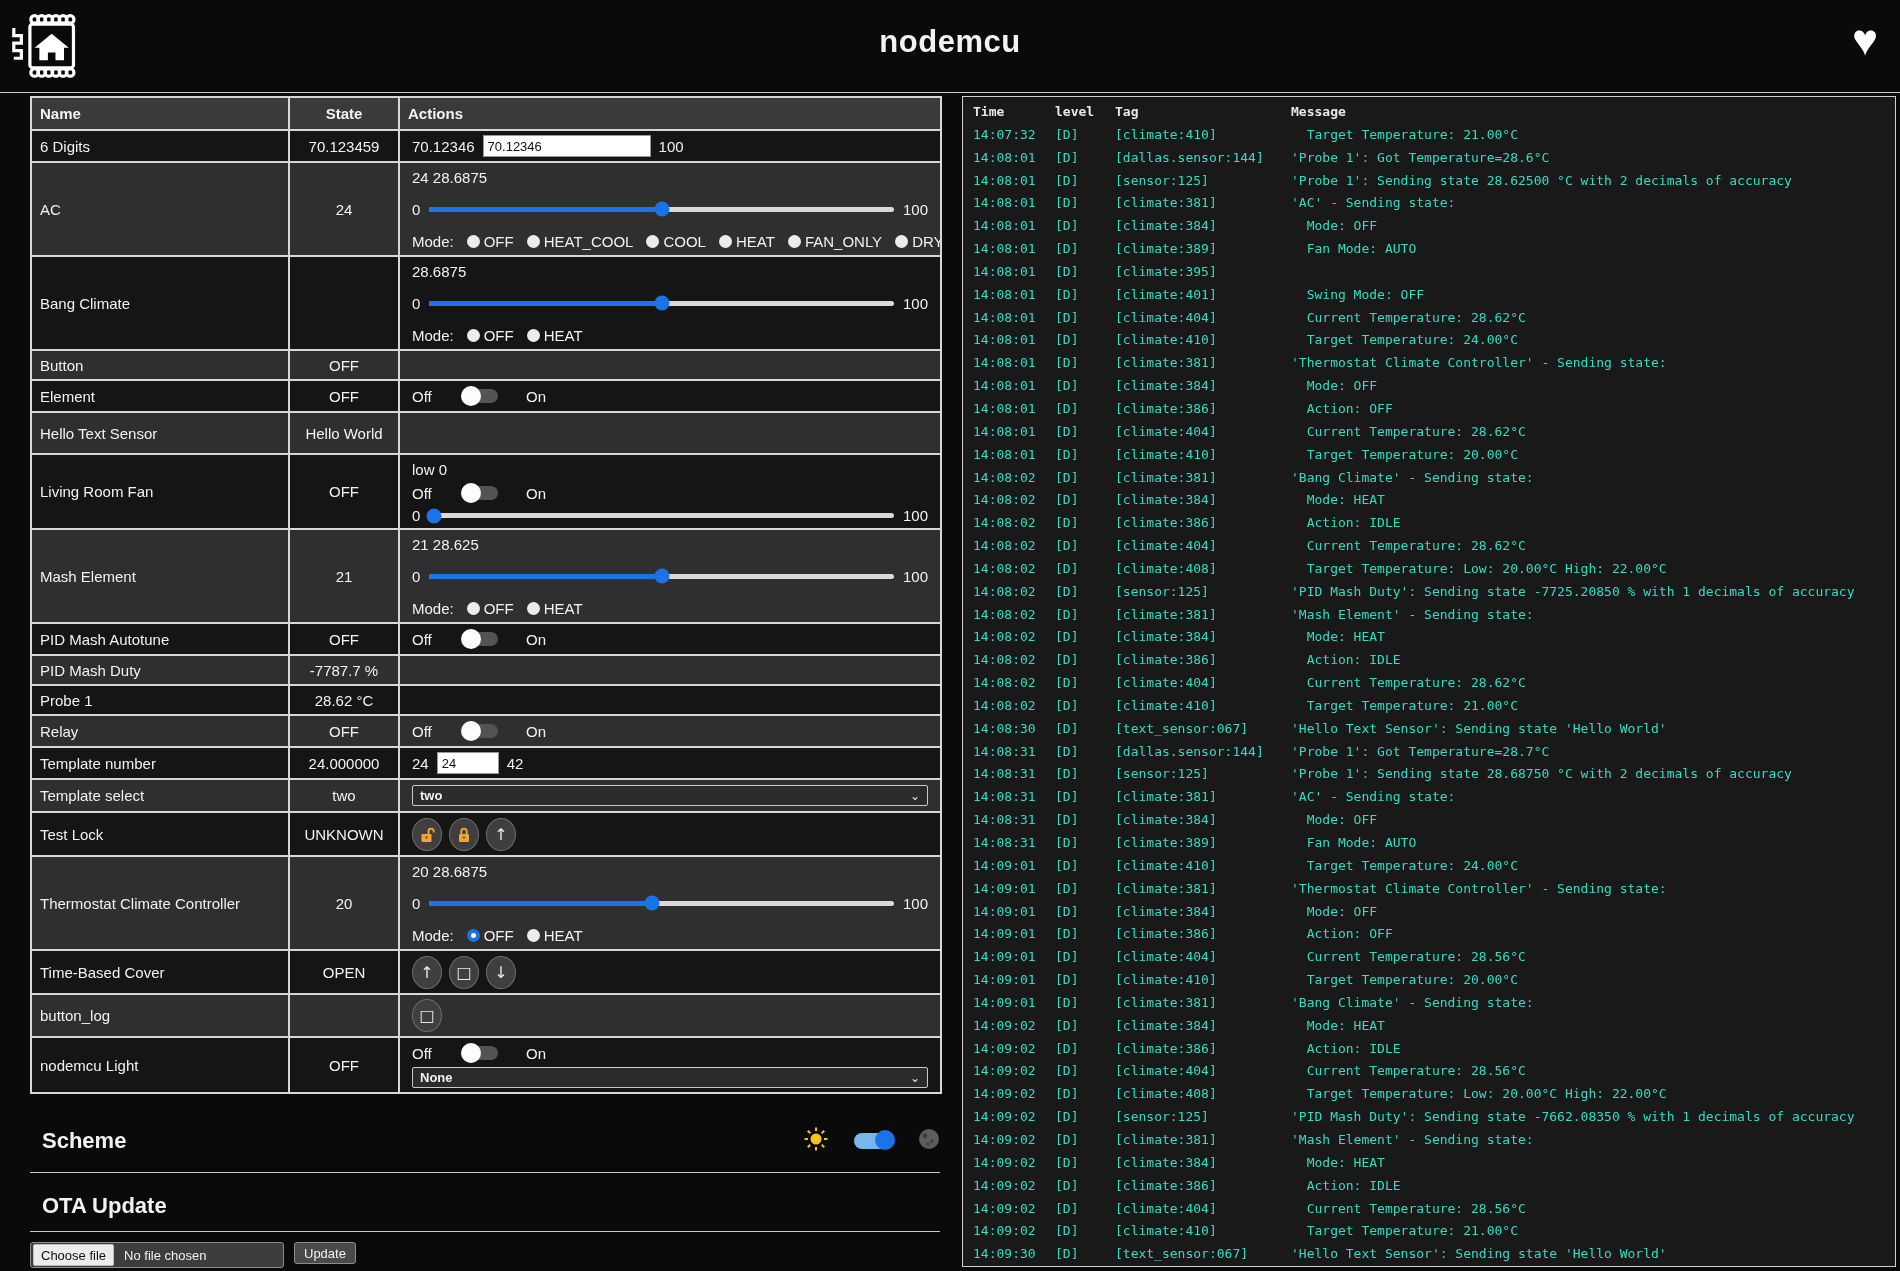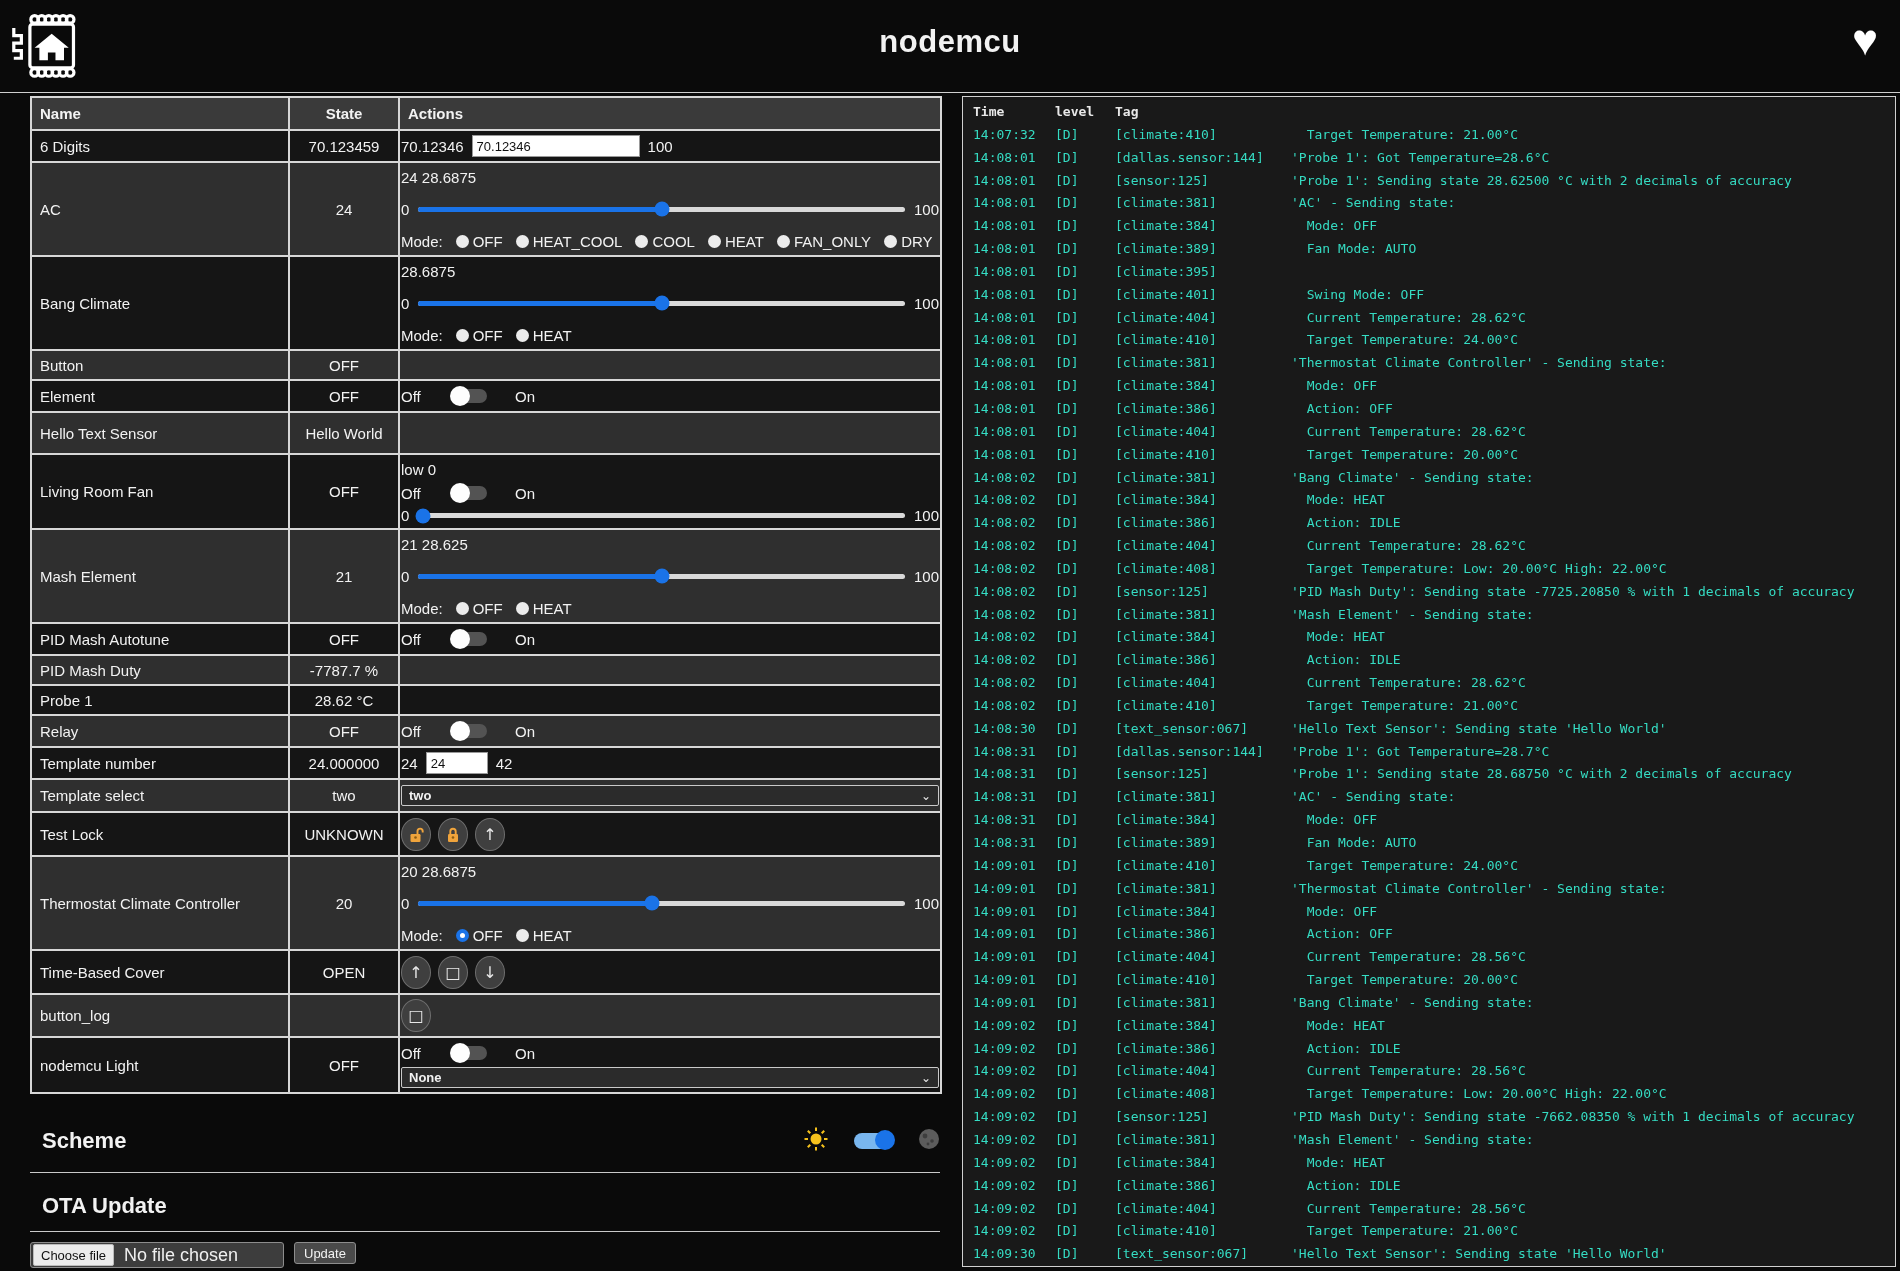--- a/index.html
+++ b/index.html
@@ -15,21 +15,21 @@
   
   .left-col{position:absolute;left:30px;top:96px;width:910px;}
   table.entities{border-collapse:collapse;width:910px;table-layout:fixed;}
   .entities th,.entities td{border:2px solid #d7d7d7;font-size:15px;padding:2px 8px;overflow:hidden;}
   .entities thead th{background:#3a3a3a;font-weight:700;height:27px;}
   .entities th.c-name,.entities th.c-act{text-align:left;}
   .entities th.c-state{text-align:center;}
   .entities tr.odd td{background:#151515;}
   .entities tr.even td{background:#2f2f2f;}
   td.state{text-align:center;}
-  td.actions{padding:4px 1px;}
+  td.actions{padding:4px 12px;}
   .vcol{display:flex;flex-direction:column;height:100%;justify-content:space-between;}
   .vcol2{display:flex;flex-direction:column;gap:3px;}
   .row-line{display:flex;align-items:center;gap:8px;min-height:20px;}
   
   .numin{background:#ffffff;color:#111;border:1px solid #999;height:20px;
          font-size:13px;font-family:"Liberation Sans",sans-serif;padding:0 4px;}
   .numin.wide{width:158px;} .numin.narrow{width:52px;}
   
   .sline{display:flex;align-items:center;gap:9px;flex:1;}
   .strack{position:relative;flex:1;height:5px;background:#d9d9d9;border-radius:3px;}
@@ -62,21 +62,21 @@
   .section-head{font-size:22px;font-weight:700;margin:12px;}
   .scheme-row{margin-top:22px;display:flex;align-items:center;}
   .scheme-icons{margin-left:auto;display:flex;align-items:center;gap:26px;}
   .sec-rule{border:none;border-top:1px solid #c9c9c9;margin:6px 0 0 0;}
   .ota{margin-top:20px;}
   .file-row{margin-top:10px;display:flex;align-items:flex-start;gap:10px;}
   .file-ctl{display:flex;align-items:center;gap:10px;background:#3d3d3d;border:1px solid #8d8d8d;
             border-radius:3px;width:252px;height:24px;padding:0;}
   .choose-btn{background:#ececec;color:#111;font-size:13px;height:20px;display:flex;align-items:center;
               padding:0 7px;margin-left:2px;border:1px solid #bbb;border-radius:2px;}
-  .no-file{font-size:18px;color:#f0f0f0;}
+  .no-file{font-size:13px;color:#f0f0f0;}
   .update-btn{background:#4a4a4a;color:#f2f2f2;border:1px solid #8d8d8d;border-radius:3px;
               font-size:13px;height:22px;padding:0 9px;}
   
   .log-panel{position:absolute;left:962px;top:96px;width:934px;height:1171px;background:#191919;
              border:1px solid #d0d0d0;box-sizing:border-box;overflow:hidden;
              font-family:"DejaVu Sans Mono","Liberation Mono",monospace;font-size:13px;
              padding:4px 0 0 10px;}
   .log-row{display:grid;grid-template-columns:82px 60px 176px auto;line-height:22.85px;
            white-space:pre;color:#35dcc3;}
   .log-head{color:#e8e8e8;font-weight:700;}
@@ -509,20 +509,21 @@
       <button class="update-btn">Update</button>
     </div>
   </div>
 </div>
 
 <div class="log-panel">
   <div class="log-row log-head">
     <span>Time</span>
     <span>level</span>
     <span>Tag</span>
+    <span>Message</span>
   </div>
   <div id="log-rows">
       <div class="log-row"><span>14:07:32</span><span>[D]</span><span>[climate:410]</span><span>  Target Temperature: 21.00°C</span></div>
       <div class="log-row"><span>14:08:01</span><span>[D]</span><span>[dallas.sensor:144]</span><span>'Probe 1': Got Temperature=28.6°C</span></div>
       <div class="log-row"><span>14:08:01</span><span>[D]</span><span>[sensor:125]</span><span>'Probe 1': Sending state 28.62500 °C with 2 decimals of accuracy</span></div>
       <div class="log-row"><span>14:08:01</span><span>[D]</span><span>[climate:381]</span><span>'AC' - Sending state:</span></div>
       <div class="log-row"><span>14:08:01</span><span>[D]</span><span>[climate:384]</span><span>  Mode: OFF</span></div>
       <div class="log-row"><span>14:08:01</span><span>[D]</span><span>[climate:389]</span><span>  Fan Mode: AUTO</span></div>
       <div class="log-row"><span>14:08:01</span><span>[D]</span><span>[climate:395]</span></div>
       <div class="log-row"><span>14:08:01</span><span>[D]</span><span>[climate:401]</span><span>  Swing Mode: OFF</span></div>

